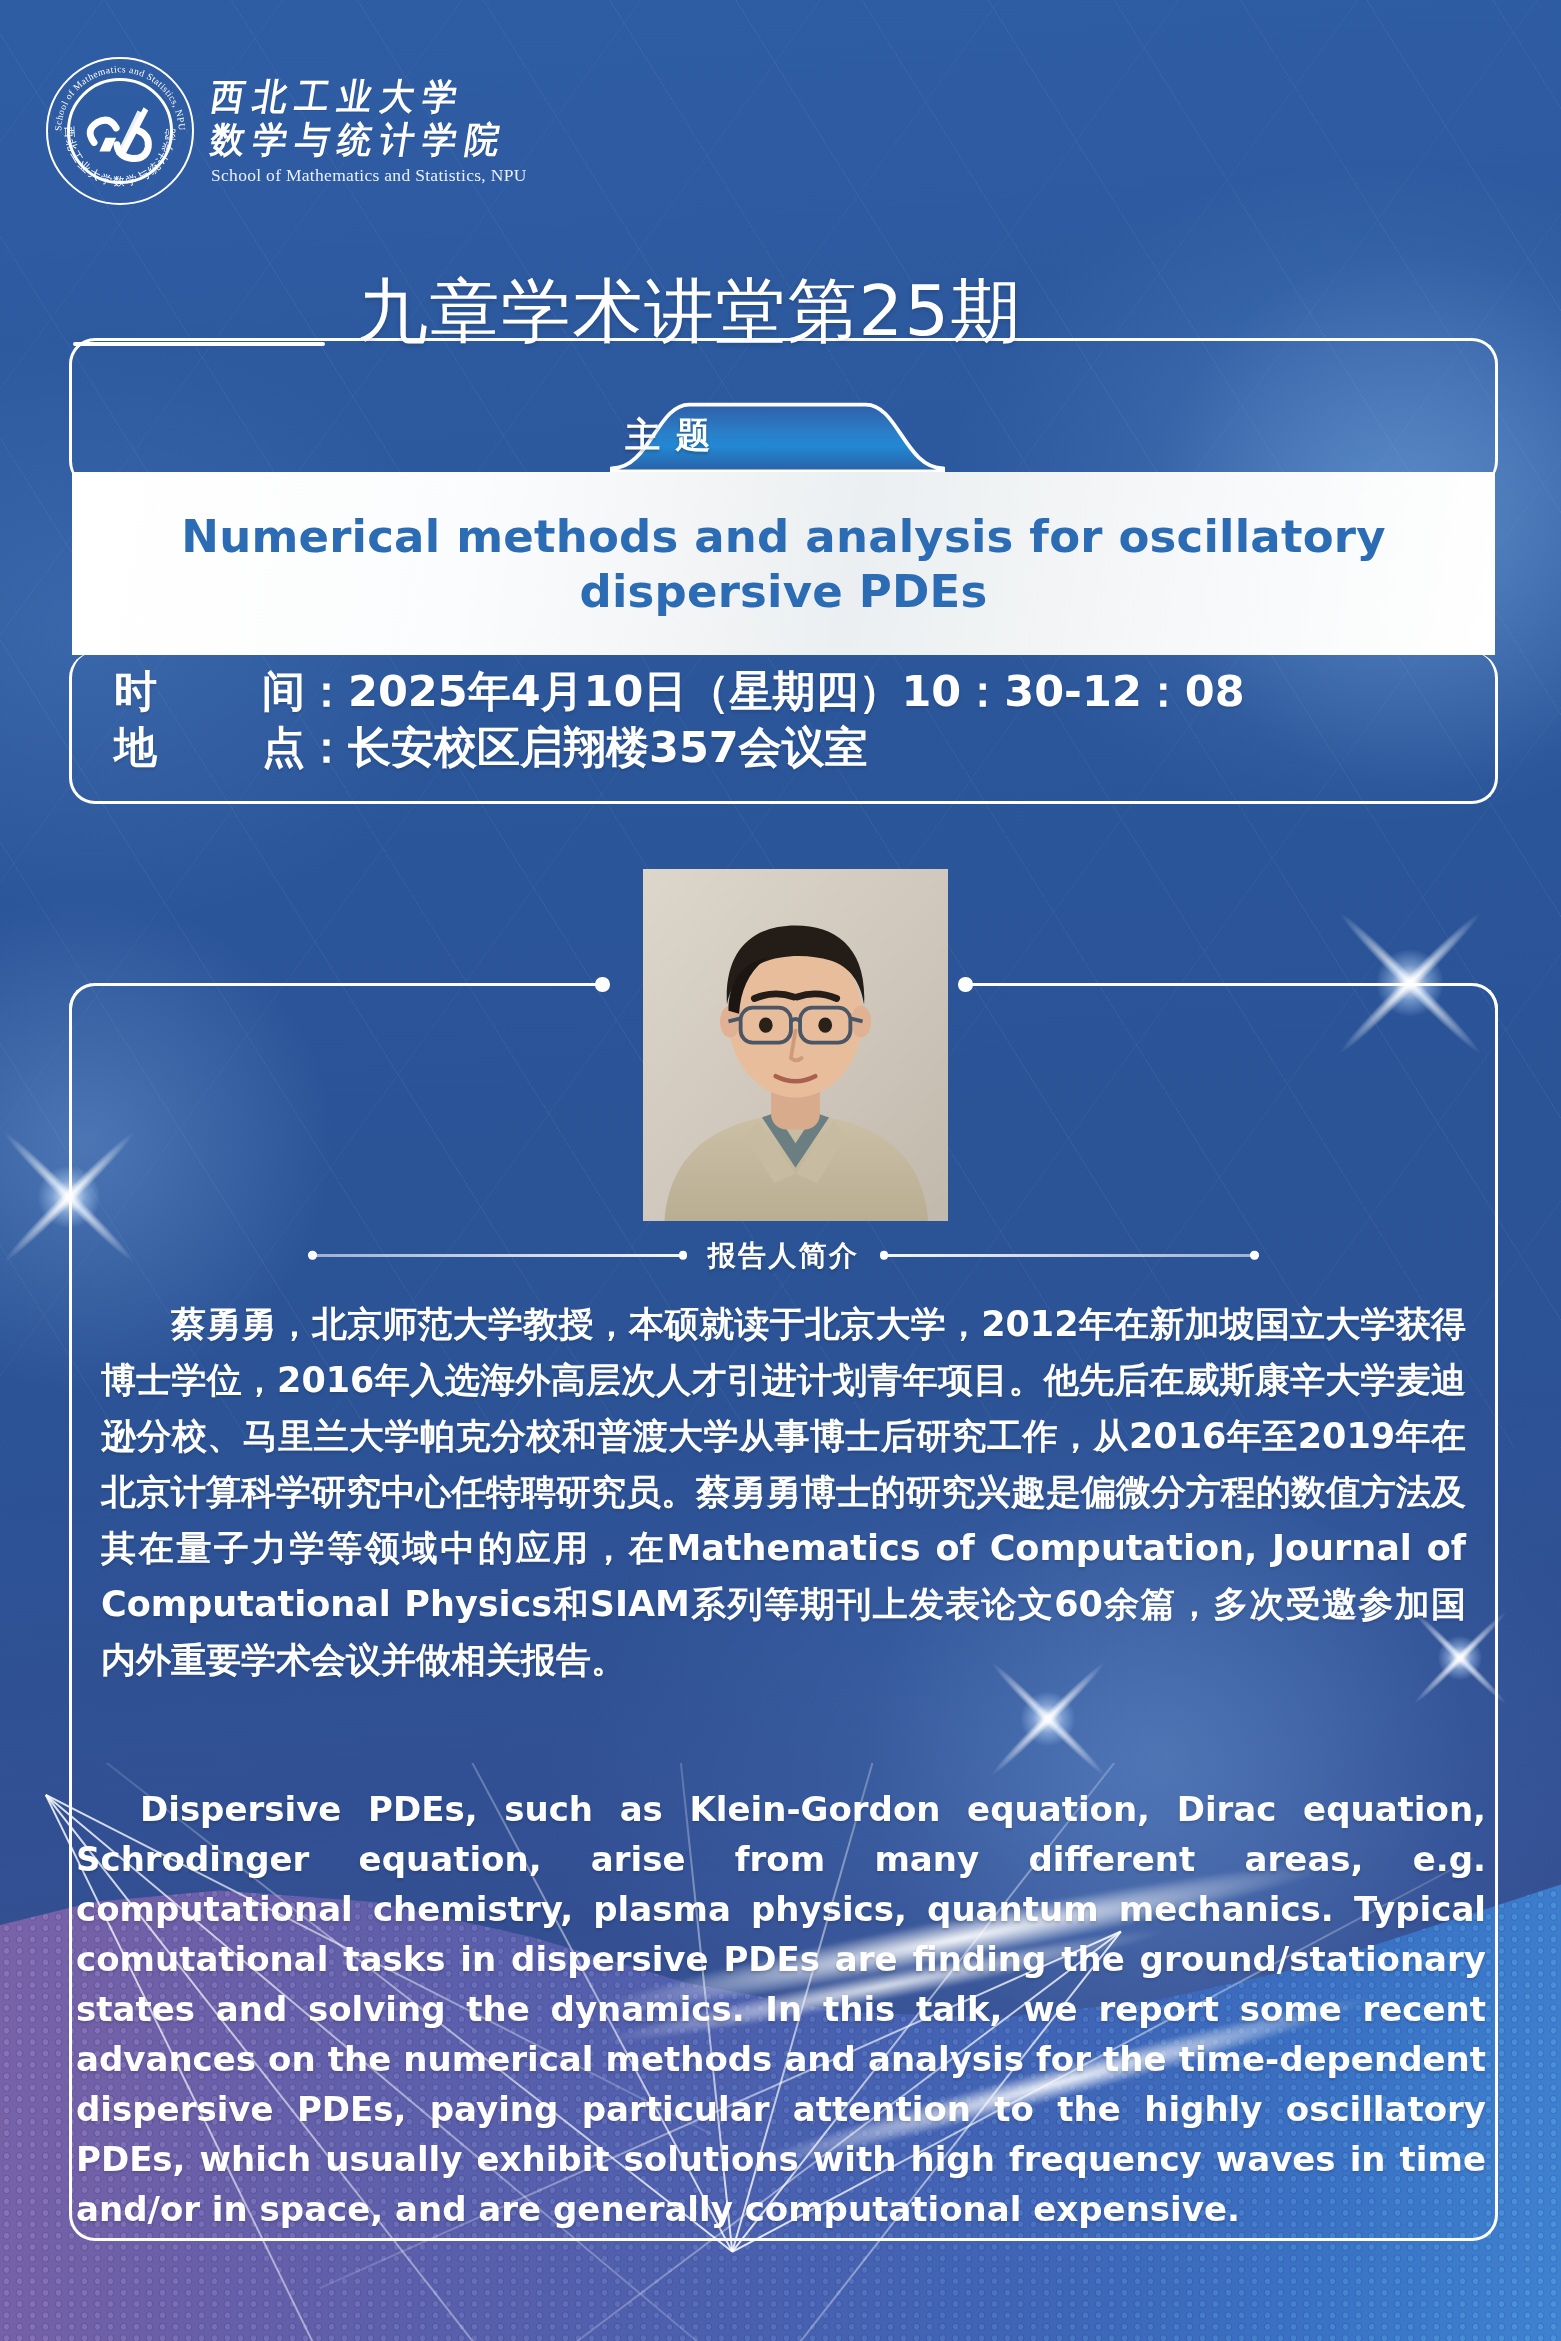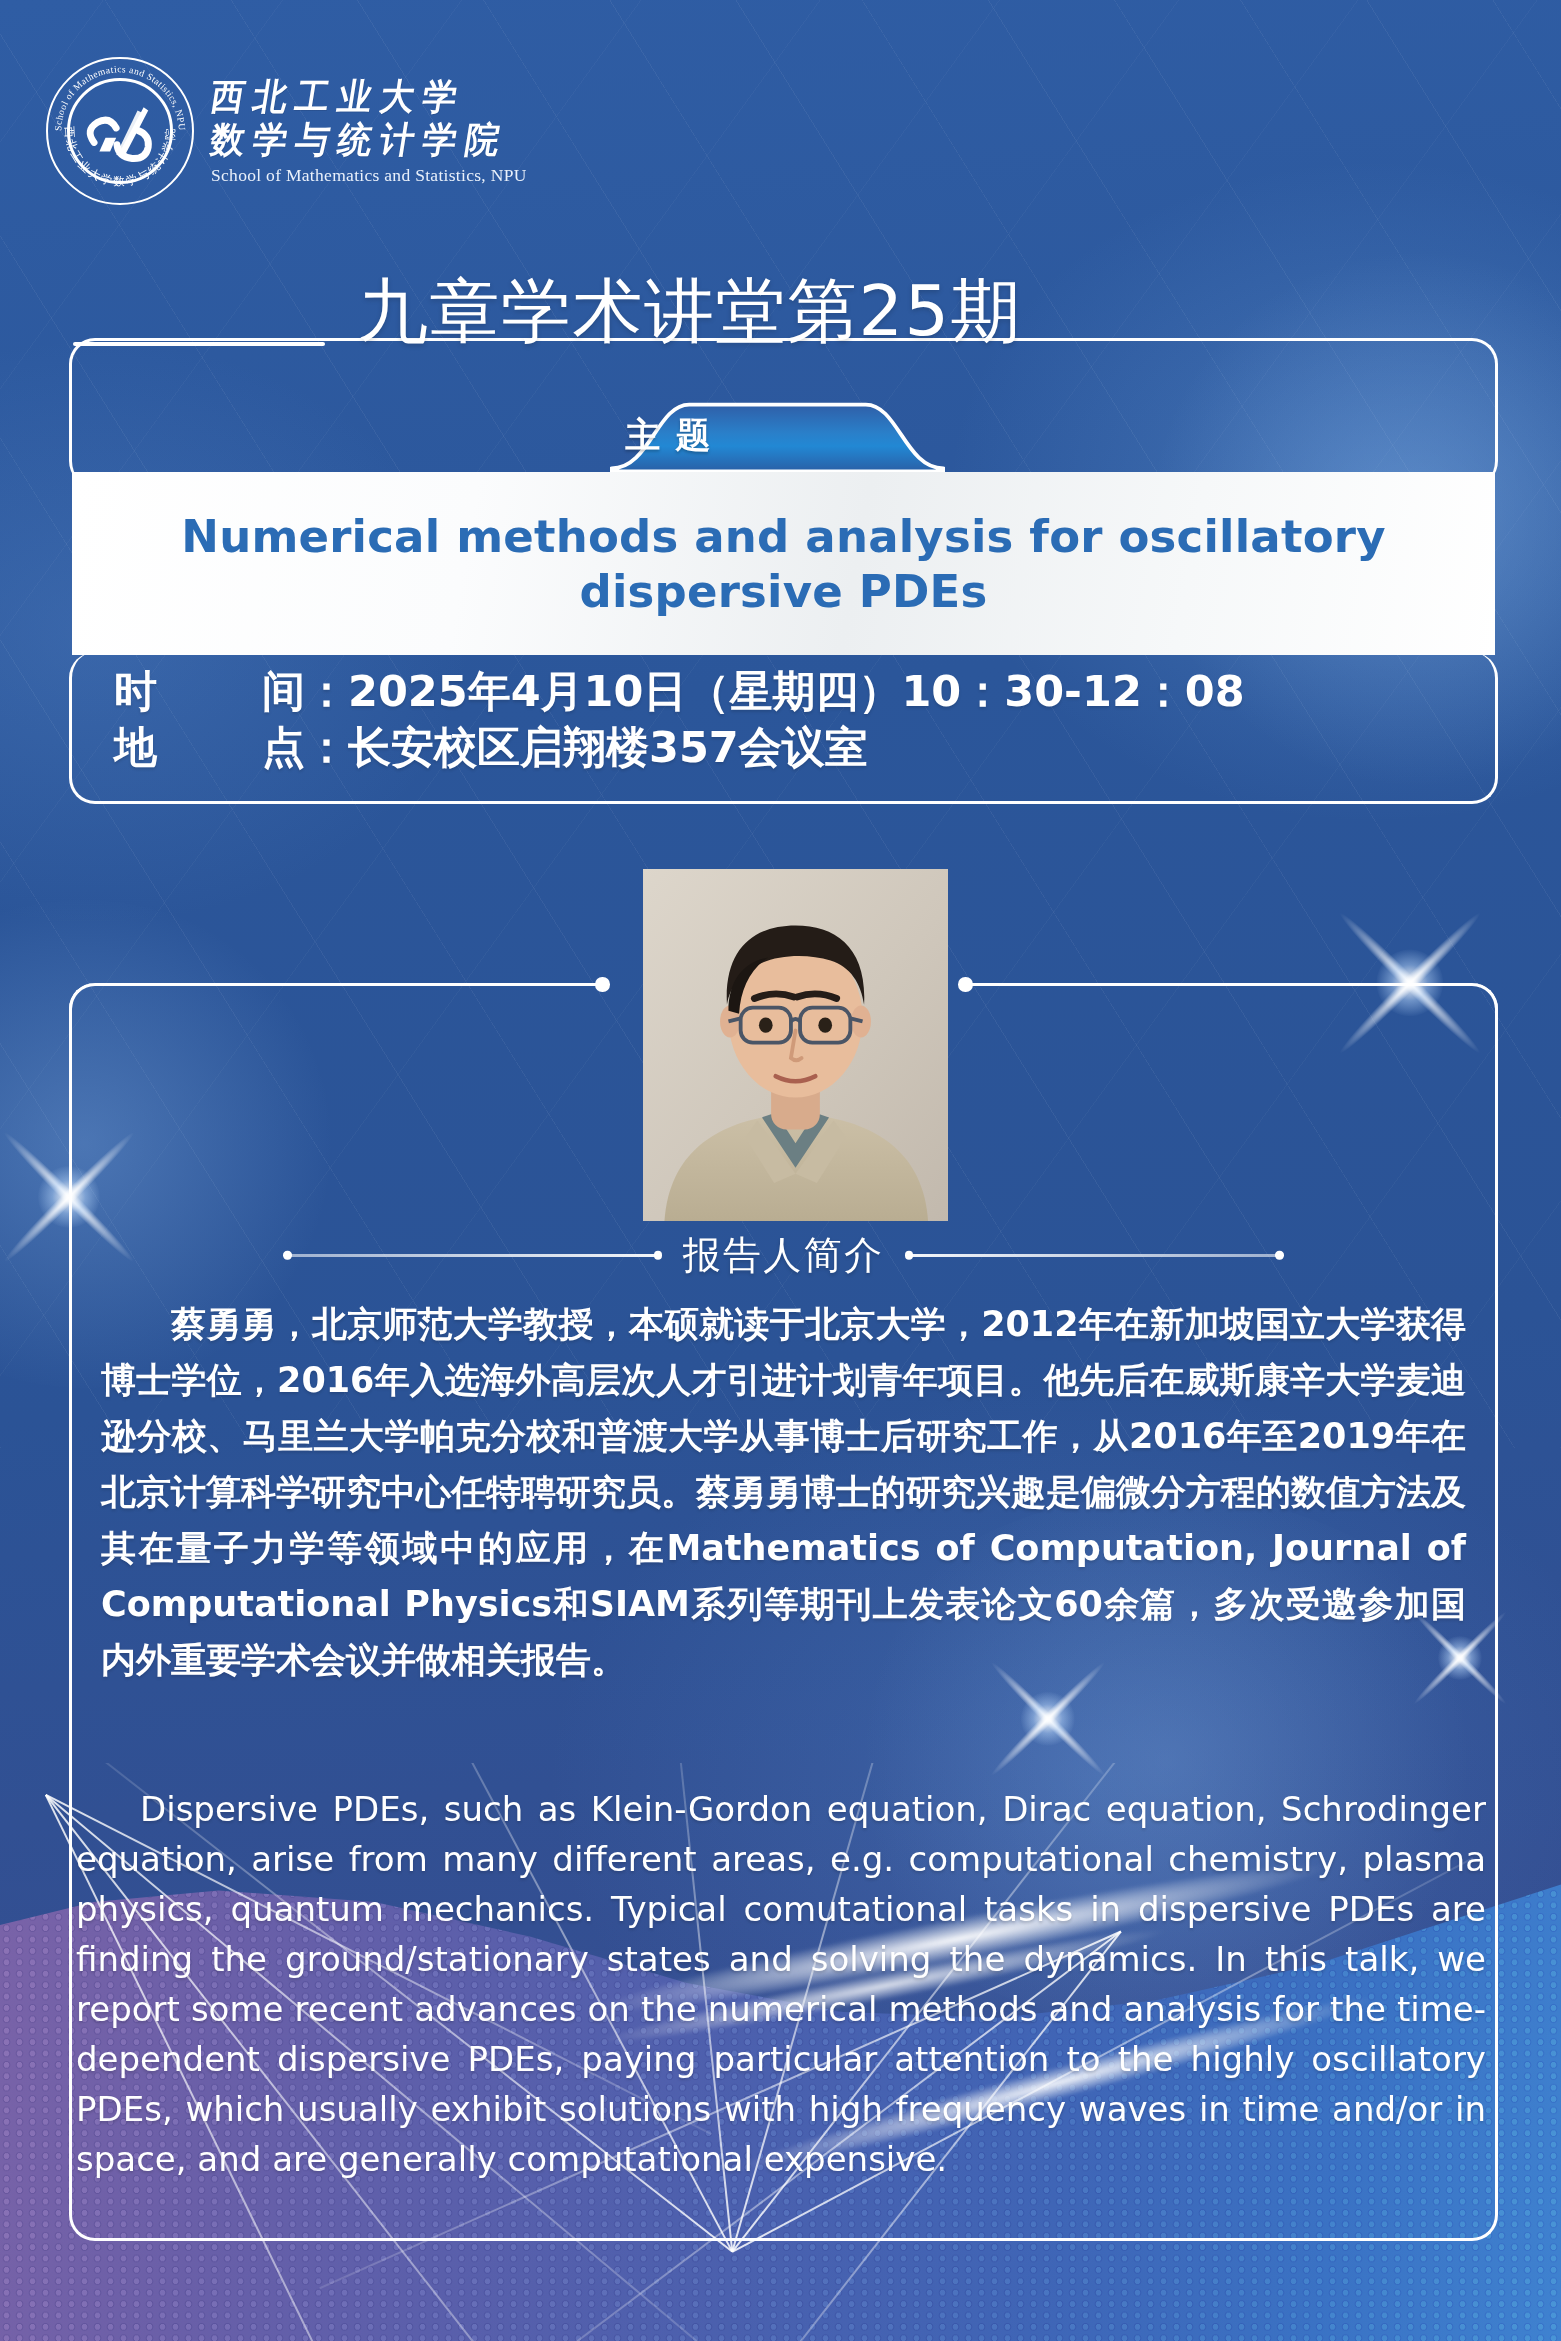--- a/index.html
+++ b/index.html
@@ -218,37 +218,37 @@
     background:linear-gradient(90deg,rgba(255,255,255,.55),rgba(255,255,255,.95));
   }
   .sec-head .line.right { background:linear-gradient(90deg,rgba(255,255,255,.95),rgba(255,255,255,.55)); }
   .sec-head .line::before, .sec-head .line::after {
     content:""; position:absolute; top:50%; width:8.4px; height:8.4px;
     border-radius:50%; background:#fff; transform:translateY(-50%);
   }
   .sec-head .line::before { left:-2.3px; }
   .sec-head .line::after  { right:-2.3px; }
   .sec-title {
-    color:#fff; font-size:38px; font-weight:normal; letter-spacing:2.3px;
+    color:#fff; font-size:28px; font-weight:bold; letter-spacing:2.3px;
     white-space:nowrap;
     font-family:"DejaVu Sans","Liberation Sans",sans-serif;
     text-shadow:0 1.5px 3.8px rgba(0,0,0,.2);
   }
 
   
   .bio {
     position:absolute; left:101px; top:1296px; width:1365px;
     color:#fff; font-size:35px; line-height:56px; font-weight:bold;
     text-align:justify; text-indent:70px;
     font-family:"DejaVu Sans","Liberation Sans",sans-serif;
     text-shadow:0 1.5px 3px rgba(0,0,0,.14);
   }
   .abstract {
     position:absolute; left:76px; top:1784px; width:1410px;
-    color:#fff; font-size:34px; line-height:50px; font-weight:normal;
+    color:#fff; font-size:34px; line-height:50px; font-weight:bold;
     text-align:justify; text-indent:64px;
     font-family:"DejaVu Sans","Liberation Sans",sans-serif;
     text-shadow:0 1.5px 3px rgba(0,0,0,.16);
   }
 </style>
 </head>
 <body>
 
 <div id="poster">
 

